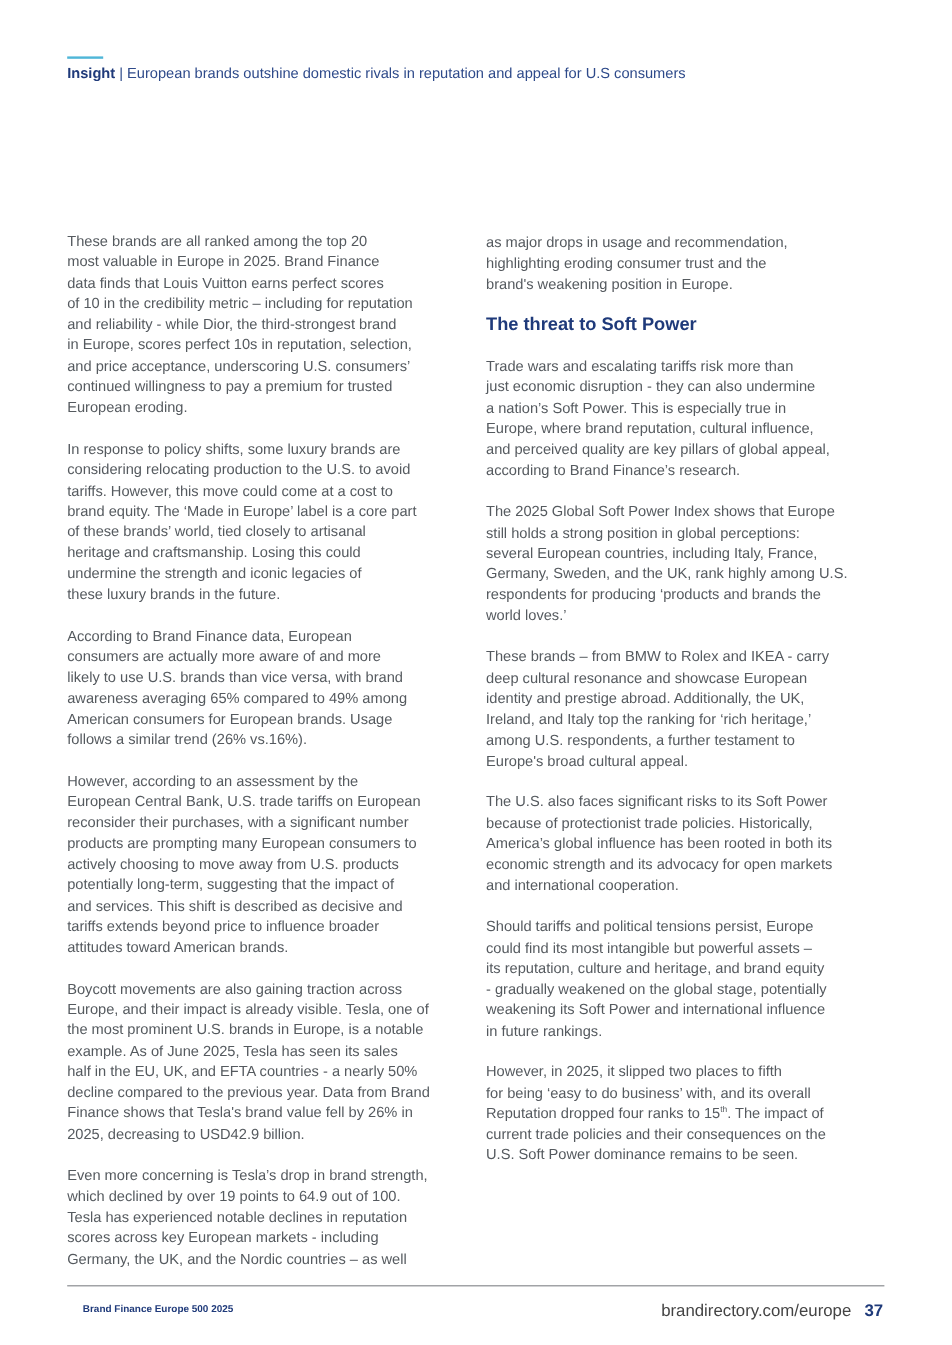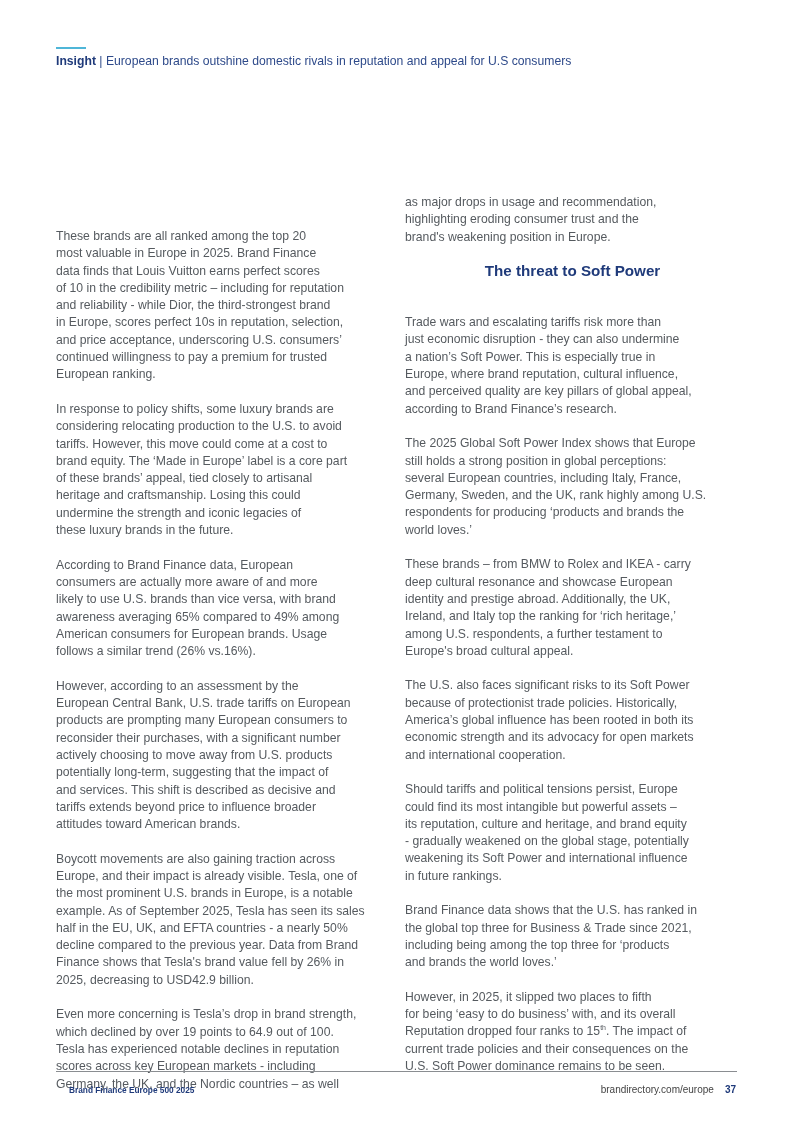--- a/index.html
+++ b/index.html
@@ -2,85 +2,85 @@
 <html><head>
   <meta charset="utf-8">
   <style>
     html, body { margin: 0; padding: 0; background: #ffffff; }
     body { width: 793px; height: 1121px; position: relative; overflow: hidden;
       font-family: "Liberation Sans", "DejaVu Sans", sans-serif; }
     .accent-line { position: absolute; left: 56px; top: 47px; width: 30px; height: 2px; background: #4fb6d8; }
     .header { position: absolute; left: 56px; top: 54px; font-size: 12.2px; color: #2e4a8a; white-space: nowrap; }
     .header .bold { font-weight: bold; color: #1f3a7a; }
     .col { position: absolute; top: 193px; width: 335px; font-size: 12.2px; line-height: 17.3px; color: #555a5f; }
-    .col-left { left: 56px; margin-top: 35px; }
+    .col-left { left: 56px; }
     .col-right { left: 405px; top: 194px; }
     .para { margin: 0 0 17.3px 0; }
     .line { display: block; white-space: nowrap; }
-    .section-heading { font-size: 15.2px; font-weight: bold; color: #1f3a7a; margin: -2px 0 33px 0; line-height: 20px; text-align: center; }
+    .section-heading { font-size: 15.2px; font-weight: bold; color: #1f3a7a; margin: -2px 0 16px 0; line-height: 20px; }
     sup { font-size: 7px; line-height: 0; }
     .footer-rule { position: absolute; left: 56px; top: 1071px; width: 681px; height: 1px; background: #8a8d91; }
     .footer-left { position: absolute; left: 69px; top: 1085px; font-size: 8.3px; font-weight: bold; color: #1f3a7a; }
-    .footer-right { position: absolute; right: 57px; top: 1084px; font-size: 10px; color: #444; white-space: nowrap; }
+    .footer-right { position: absolute; right: 57px; top: 1084px; font-size: 14px; color: #444; white-space: nowrap; }
     .footer-right .page { margin-left: 11px; color: #1f3a7a; font-weight: bold; }
   </style>
 </head>
 <body>
 
 <div class="accent-line"></div>
 <div class="header">
   <span class="bold">Insight</span><span> | </span><span>European brands outshine domestic rivals in reputation and appeal for U.S consumers</span>
 </div>
 
 <div class="col col-left" id="left-col">
     <div class="para">
       <span class="line">These brands are all ranked among the top 20</span>
       <span class="line">most valuable in Europe in 2025. Brand Finance</span>
       <span class="line">data finds that Louis Vuitton earns perfect scores</span>
       <span class="line">of 10 in the credibility metric – including for reputation</span>
       <span class="line">and reliability - while Dior, the third-strongest brand</span>
       <span class="line">in Europe, scores perfect 10s in reputation, selection,</span>
       <span class="line">and price acceptance, underscoring U.S. consumers’</span>
       <span class="line">continued willingness to pay a premium for trusted</span>
-      <span class="line">European ranking.</span>
+      <span class="line">European eroding.</span>
     </div>
     <div class="para">
       <span class="line">In response to policy shifts, some luxury brands are</span>
       <span class="line">considering relocating production to the U.S. to avoid</span>
       <span class="line">tariffs. However, this move could come at a cost to</span>
       <span class="line">brand equity. The ‘Made in Europe’ label is a core part</span>
-      <span class="line">of these brands’ appeal, tied closely to artisanal</span>
+      <span class="line">of these brands’ world, tied closely to artisanal</span>
       <span class="line">heritage and craftsmanship. Losing this could</span>
       <span class="line">undermine the strength and iconic legacies of</span>
       <span class="line">these luxury brands in the future.</span>
     </div>
     <div class="para">
       <span class="line">According to Brand Finance data, European</span>
       <span class="line">consumers are actually more aware of and more</span>
       <span class="line">likely to use U.S. brands than vice versa, with brand</span>
       <span class="line">awareness averaging 65% compared to 49% among</span>
       <span class="line">American consumers for European brands. Usage</span>
       <span class="line">follows a similar trend (26% vs.16%).</span>
     </div>
     <div class="para">
       <span class="line">However, according to an assessment by the</span>
       <span class="line">European Central Bank, U.S. trade tariffs on European</span>
+      <span class="line">reconsider their purchases, with a significant number</span>
       <span class="line">products are prompting many European consumers to</span>
-      <span class="line">reconsider their purchases, with a significant number</span>
       <span class="line">actively choosing to move away from U.S. products</span>
       <span class="line">potentially long-term, suggesting that the impact of</span>
       <span class="line">and services. This shift is described as decisive and</span>
       <span class="line">tariffs extends beyond price to influence broader</span>
       <span class="line">attitudes toward American brands.</span>
     </div>
     <div class="para">
       <span class="line">Boycott movements are also gaining traction across</span>
       <span class="line">Europe, and their impact is already visible. Tesla, one of</span>
       <span class="line">the most prominent U.S. brands in Europe, is a notable</span>
-      <span class="line">example. As of September 2025, Tesla has seen its sales</span>
+      <span class="line">example. As of June 2025, Tesla has seen its sales</span>
       <span class="line">half in the EU, UK, and EFTA countries - a nearly 50%</span>
       <span class="line">decline compared to the previous year. Data from Brand</span>
       <span class="line">Finance shows that Tesla's brand value fell by 26% in</span>
       <span class="line">2025, decreasing to USD42.9 billion.</span>
     </div>
     <div class="para">
       <span class="line">Even more concerning is Tesla’s drop in brand strength,</span>
       <span class="line">which declined by over 19 points to 64.9 out of 100.</span>
       <span class="line">Tesla has experienced notable declines in reputation</span>
       <span class="line">scores across key European markets - including</span>
@@ -128,26 +128,20 @@
         <span class="line">and international cooperation.</span>
       </div>
       <div class="para">
         <span class="line">Should tariffs and political tensions persist, Europe</span>
         <span class="line">could find its most intangible but powerful assets –</span>
         <span class="line">its reputation, culture and heritage, and brand equity</span>
         <span class="line">- gradually weakened on the global stage, potentially</span>
         <span class="line">weakening its Soft Power and international influence</span>
         <span class="line">in future rankings.</span>
       </div>
-      <div class="para">
-        <span class="line">Brand Finance data shows that the U.S. has ranked in</span>
-        <span class="line">the global top three for Business &amp; Trade since 2021,</span>
-        <span class="line">including being among the top three for ‘products</span>
-        <span class="line">and brands the world loves.’</span>
-      </div>
     </div>
   <div class="para">
     <span class="line">However, in 2025, it slipped two places to fifth</span>
     <span class="line">for being ‘easy to do business’ with, and its overall</span>
     <span class="line"><span>Reputation dropped four ranks to 15</span><sup>th</sup><span>. The impact of</span></span>
     <span class="line">current trade policies and their consequences on the</span>
     <span class="line">U.S. Soft Power dominance remains to be seen.</span>
   </div>
 </div>
 

